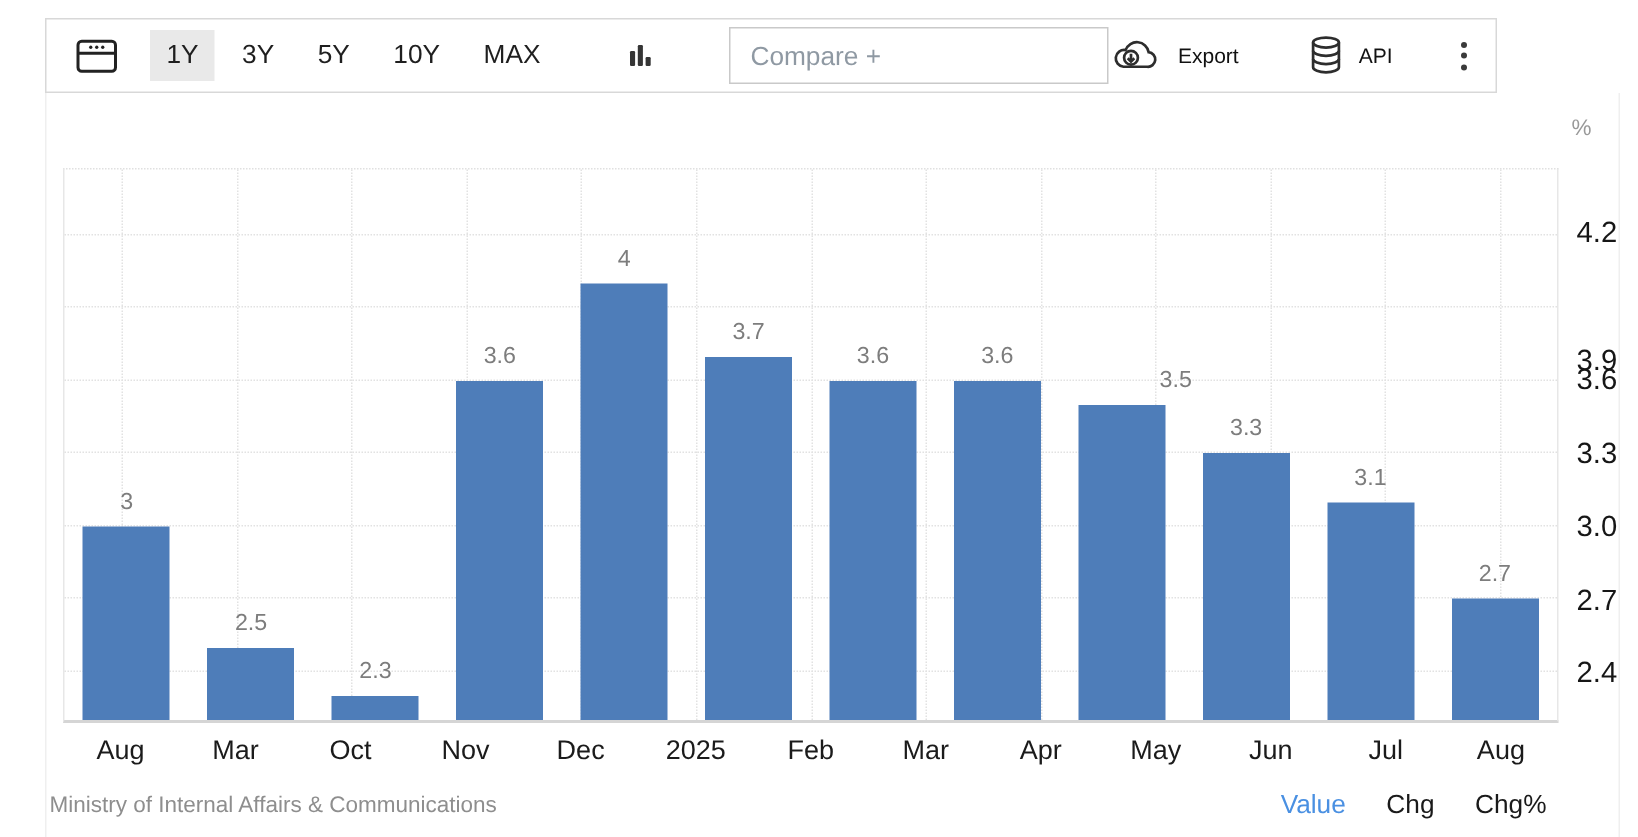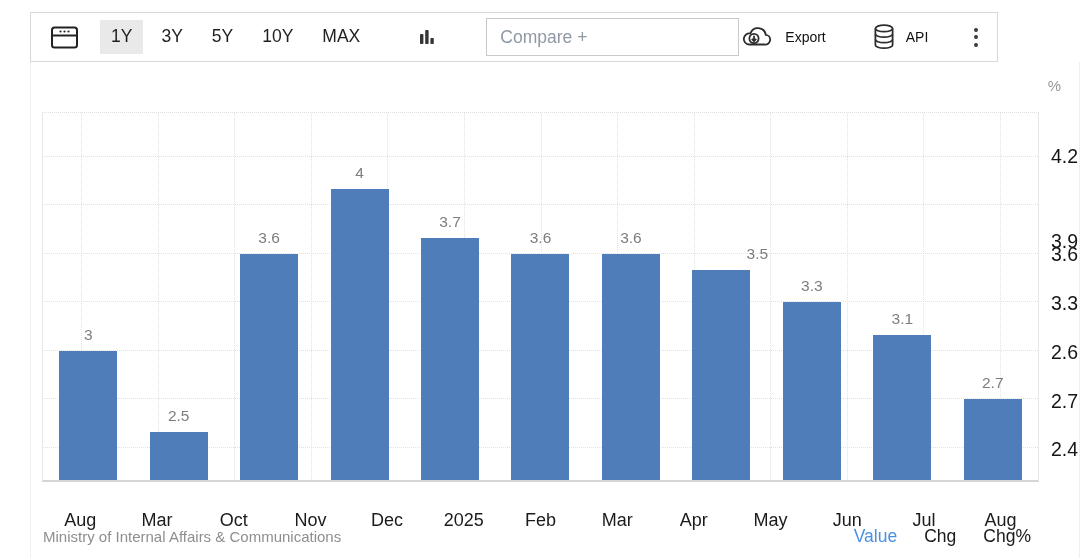--- a/index.html
+++ b/index.html
@@ -80,25 +80,25 @@
   }
   .y-axis { position: absolute; left: 1018px; top: 50px; height: 370px; width: 60px; }
   .y-tick {
     position: absolute; left: 2px; transform: translateY(-50%);
     font-size: 19.5px; color: #161616;
   }
   .x-axis {
     position: absolute; left: 11px; width: 997px; top: 428px;
     display: flex;
   }
-  .x-tick { flex: 1 1 0; text-align: center; font-size: 18px; color: #1b1b1b; margin-top: 20px; }
+  .x-tick { flex: 1 1 0; text-align: center; font-size: 18px; color: #1b1b1b; }
 
   
   .source-text {
-    position: absolute; left: 12px; bottom: 13px;
+    position: absolute; left: 2px; bottom: 13px;
     color: #8e8e8e; font-size: 15px;
   }
   .footer-links {
     position: absolute; right: 48px; bottom: 11px;
     display: flex; gap: 27px;
   }
   .footer-link {
     background: none; border: none; cursor: pointer;
     font-size: 17.5px; color: #1a1a1a;
     font-family: "Liberation Sans", sans-serif;
@@ -200,20 +200,24 @@
     <div class="bars-layer">
         <div class="bar-slot">
           <div class="bar" style="height: 35.2423%; background: rgb(78, 125, 185);"></div>
           <div class="bar-label" style="bottom: calc(35.2423% + 7px); color: rgb(125, 125, 125);">3</div>
         </div>
         <div class="bar-slot">
           <div class="bar" style="height: 13.2159%; background: rgb(78, 125, 185);"></div>
           <div class="bar-label" style="bottom: calc(13.2159% + 7px); color: rgb(125, 125, 125);">2.5</div>
         </div>
         <div class="bar-slot">
+          <div class="bar" style="height: 4.40529%; background: rgb(78, 125, 185);"></div>
+          <div class="bar-label" style="bottom: calc(4.40529% + 7px); color: rgb(125, 125, 125);">2.3</div>
+        </div>
+        <div class="bar-slot">
           <div class="bar" style="height: 61.674%; background: rgb(78, 125, 185);"></div>
           <div class="bar-label" style="bottom: calc(61.674% + 7px); color: rgb(125, 125, 125);">3.6</div>
         </div>
         <div class="bar-slot">
           <div class="bar" style="height: 79.2952%; background: rgb(78, 125, 185);"></div>
           <div class="bar-label" style="bottom: calc(79.2952% + 7px); color: rgb(125, 125, 125);">4</div>
         </div>
         <div class="bar-slot">
           <div class="bar" style="height: 66.0793%; background: rgb(78, 125, 185);"></div>
           <div class="bar-label" style="bottom: calc(66.0793% + 7px); color: rgb(125, 125, 125);">3.7</div>
@@ -241,21 +245,21 @@
         <div class="bar-slot">
           <div class="bar" style="height: 22.0264%; background: rgb(78, 125, 185);"></div>
           <div class="bar-label" style="bottom: calc(22.0264% + 7px); color: rgb(125, 125, 125);">2.7</div>
         </div>
       </div>
   </div>
 
   <div class="y-axis">
       <div class="y-tick" style="top: 91.1894%;">2.4</div>
       <div class="y-tick" style="top: 77.9736%;">2.7</div>
-      <div class="y-tick" style="top: 64.7577%;">2.6</div>
+      <div class="y-tick" style="top: 64.7577%;">3.0</div>
       <div class="y-tick" style="top: 51.5419%;">3.3</div>
       <div class="y-tick" style="top: 38.326%;">3.6</div>
       <div class="y-tick" style="top: 25.1101%; margin-top: 36px;">3.9</div>
       <div class="y-tick" style="top: 11.8943%;">4.2</div>
     </div>
   <div class="x-axis">
       <div class="x-tick">Aug</div>
       <div class="x-tick">Mar</div>
       <div class="x-tick">Oct</div>
       <div class="x-tick">Nov</div>

